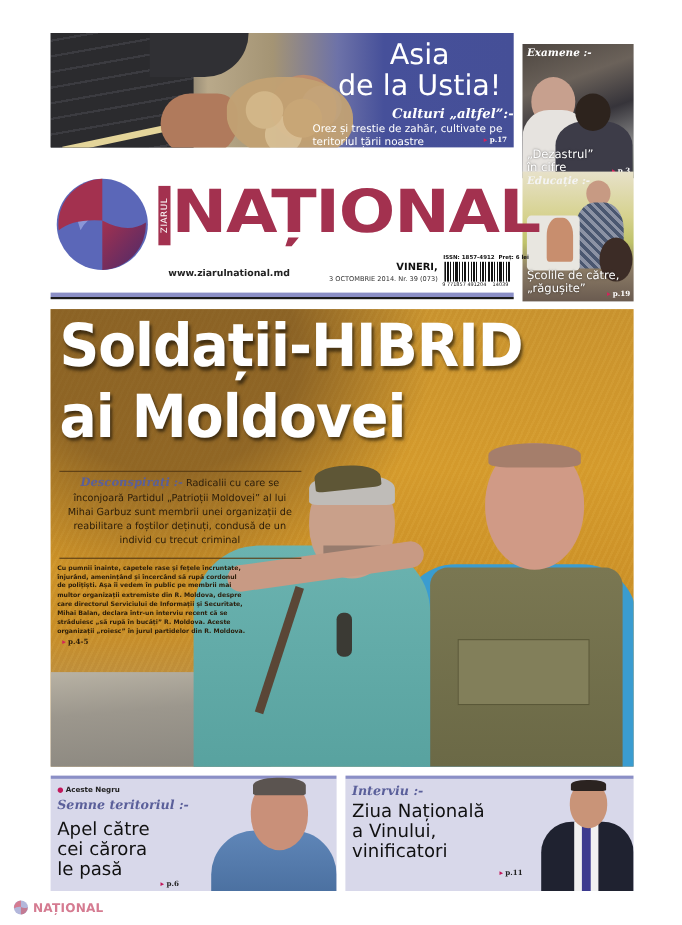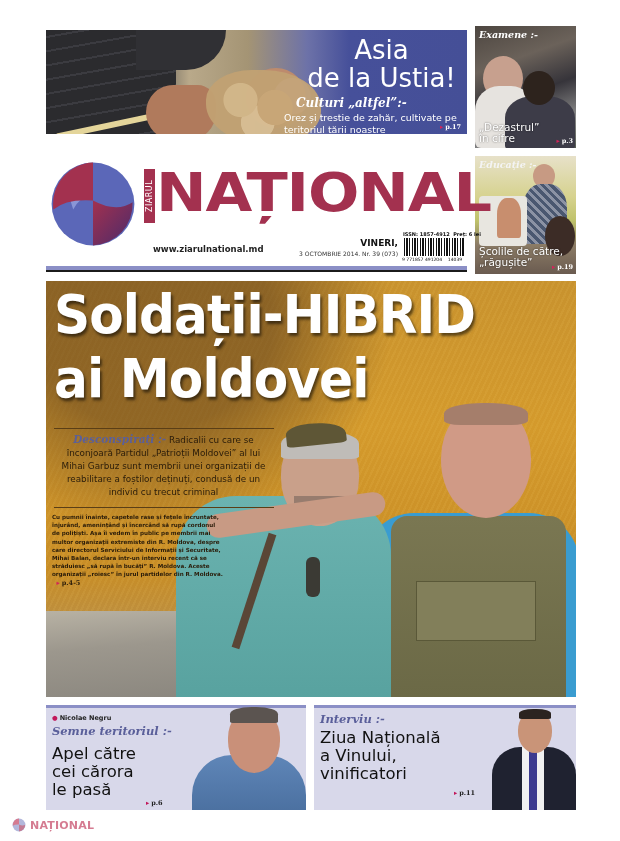--- a/index.html
+++ b/index.html
@@ -19,31 +19,31 @@
   .hand2 { position: absolute; left: 200px; top: 38px; width: 60px; height: 60px; background: #bd8b6d; border-radius: 30px; }
   .grain { position: absolute; left: 160px; top: 40px; width: 115px; height: 75px;
     background: radial-gradient(circle at 30% 40%, #d4b88a 0 18%, transparent 19%),
                 radial-gradient(circle at 60% 50%, #c9a878 0 22%, transparent 23%),
                 radial-gradient(circle at 45% 70%, #d9bf94 0 20%, transparent 21%),
                 radial-gradient(circle at 75% 35%, #c5a57a 0 18%, transparent 19%),
                 #c2a273; border-radius: 40% 50% 45% 55%; opacity: .95; }
   .stalks { position: absolute; left: 10px; top: 92px; width: 110px; height: 6px; background: #e4d59a; transform: rotate(-12deg); }
   #promo-title { left: 250px; top: 6px; width: 171px; text-align: center; color: #ffffff;
     font-family: "DejaVu Sans", sans-serif; font-size: 26px; line-height: 28px; }
-  #promo-kicker { left: 250px; top: 66px; width: 171px; text-align: left; color: #ffffff;
+  #promo-kicker { left: 250px; top: 66px; width: 171px; text-align: right; color: #ffffff;
     font-family: "DejaVu Serif", serif; font-style: italic; font-weight: bold; font-size: 12px; }
   #promo-text { left: 238px; top: 82px; width: 181px; color: #ffffff;
     font-family: "DejaVu Sans", sans-serif; font-size: 9.5px; line-height: 12px; }
   .pageref { font-family: "DejaVu Serif", serif; font-weight: bold; font-size: 6.5px; color: #ffffff; }
   .pageref .tri { color: #d4235a; margin-right: 2px; }
   #promo-pageref { right: 6px; bottom: 3px; }
 
   
   .side { left: 475px; width: 101px; overflow: hidden; }
-  #teaser-exam { top: 26px; height: 122px;
+  #teaser-exam { top: 40px; height: 122px;
     background: linear-gradient(160deg, #4d4640 0%, #6b625a 30%, #36343a 55%, #8a8a8a 80%, #585f54 100%); }
   #teaser-edu { top: 156px; height: 118px;
     background: linear-gradient(180deg, #e7e1c9 0%, #d6d28e 35%, #bfc26a 55%, #8c7c66 75%, #6a5b50 100%); }
   .side .kicker { position: absolute; left: 4px; top: 3px; color: #ffffff; font-family: "DejaVu Serif", serif;
     font-style: italic; font-weight: bold; font-size: 9.5px; }
   .side .headline { position: absolute; left: 4px; color: #ffffff; font-family: "DejaVu Sans", sans-serif;
     font-size: 10.5px; line-height: 11px; text-shadow: 0 0 2px rgba(0,0,0,.6); }
   .side .pageref { position: absolute; right: 3px; bottom: 3px; }
   .fig { position: absolute; border-radius: 40% 40% 10% 10%; }
 
@@ -238,21 +238,21 @@
   </div>
 </div>
 
 <div id="teaser-column" class="abs bottom">
   <div class="bottom-rule"></div>
   <div id="col-photo" class="abs">
     <div style="position:absolute;left:6px;top:50px;width:114px;height:60px;background:linear-gradient(180deg,#5f86b8,#4a6f9f);border-radius:40px 40px 0 0;"></div>
     <div style="position:absolute;left:42px;top:4px;width:52px;height:64px;background:#c99079;border-radius:45% 45% 50% 50%;"></div>
     <div style="position:absolute;left:44px;top:2px;width:48px;height:16px;background:#5b5450;border-radius:45% 45% 10% 10%;"></div>
   </div>
-  <div class="author"><span class="dot">●</span><span>Nicolae Negru</span></div>
+  <div class="author"><span class="dot">●</span><span>Aceste Negru</span></div>
   <div class="kicker" style="top:19px;">Semne teritoriul :-</div>
   <div class="headline" style="top:40px;">
     <div>Apel către</div>
     <div>cei cărora</div>
     <div>le pasă</div>
   </div>
   <div class="pageref" style="left:100px;top:94px;"><span class="tri">▸</span><span>p.6</span></div>
 </div>
 
 <div id="teaser-interview" class="abs bottom">

